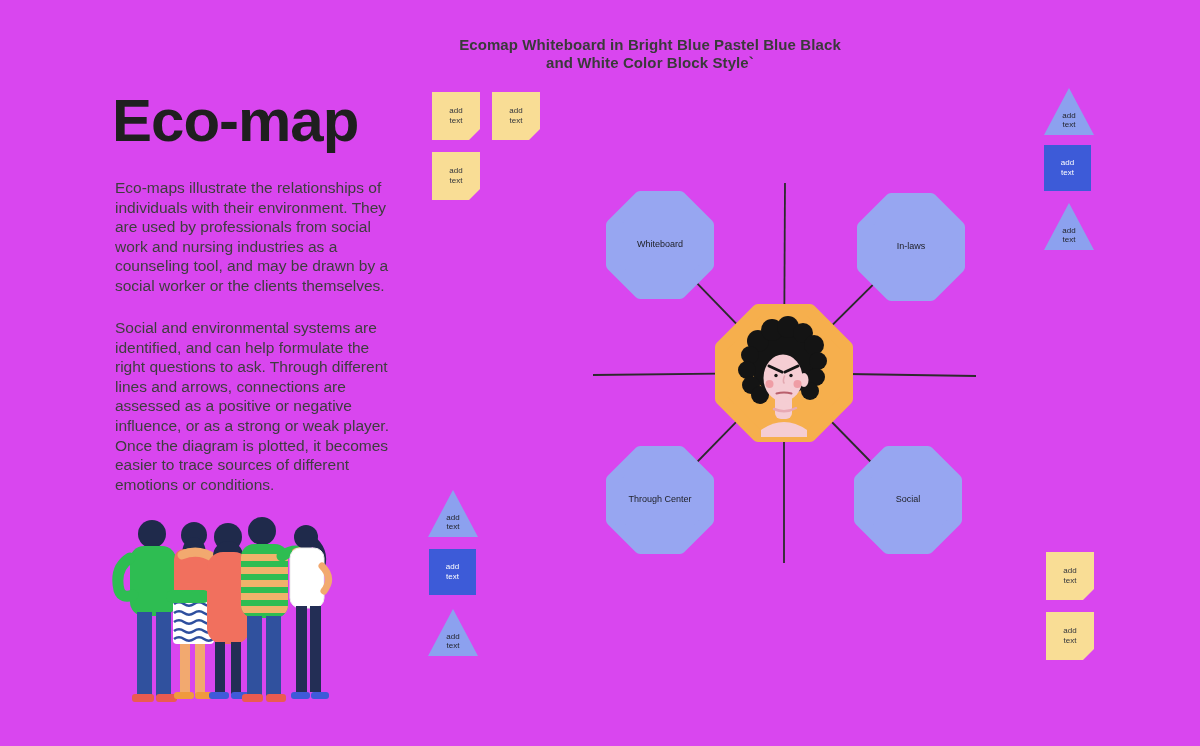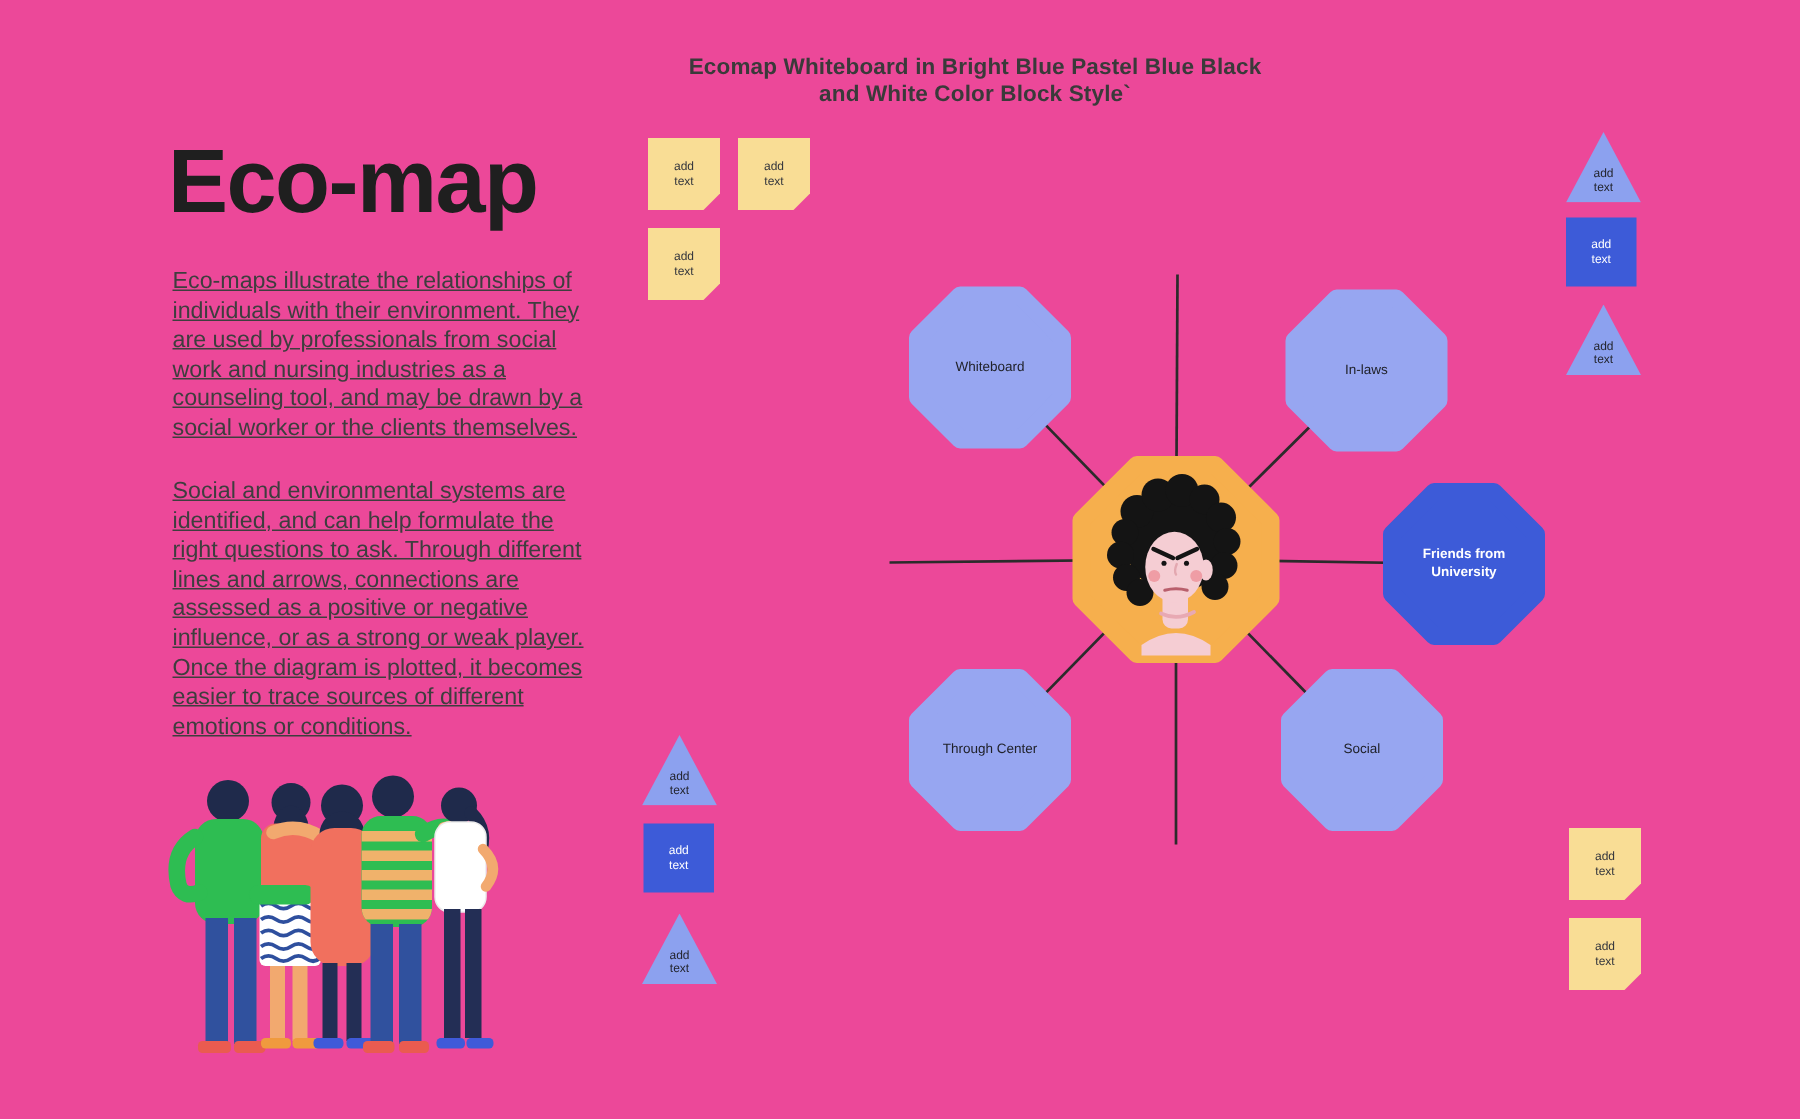--- a/index.html
+++ b/index.html
@@ -3,39 +3,39 @@
 <meta charset="utf-8">
 <style>
   * { margin: 0; padding: 0; box-sizing: border-box; }
   html, body { width: 1200px; height: 746px; }
   body {
     font-family: "Liberation Sans", sans-serif;
     background: #ffffff;
     position: relative;
     overflow: hidden;
   }
-  .board { position: absolute; inset: 0; background: #ec4899; }
+  .board { position: absolute; inset: 0; background: #d946ef; }
 
   
   .board-title {
     position: absolute; left: 400px; top: 36px; width: 500px;
     text-align: center; font-size: 15px; font-weight: bold;
     color: #3a3a3a; line-height: 18px; letter-spacing: 0.1px;
   }
   .board-title .inner { max-width: 400px; margin: 0 auto; }
 
   
   .article-heading {
     position: absolute; left: 112px; top: 86px;
     font-size: 60px; font-weight: bold; color: #1f1f1f;
     letter-spacing: -1px;
   }
   .article-para {
     position: absolute; left: 115px; width: 284px;
-    font-size: 15.5px; line-height: 19.6px; color: #3e3e3e; text-decoration: underline;
+    font-size: 15.5px; line-height: 19.6px; color: #3e3e3e;
   }
   .para-1 { top: 178px; }
   .para-2 { top: 318px; }
 
   
   svg { display: block; }
   .connector-layer { position: absolute; left: 0; top: 0; z-index: 1; pointer-events: none; }
   .connector { stroke: var(--connector, #2b2b2b); stroke-width: 1.8; }
 
   .eco-node { position: absolute; width: 110px; height: 110px; z-index: 2; }
@@ -108,26 +108,20 @@
   </svg>
 
 
   <div class="eco-node" style="left:856px; top:192px;">
     <svg viewBox="0 0 110 110">
         <polygon class="oct-shape oct-pastel" points="35.1,7 74.9,7 103,35.1 103,74.9 74.9,103 35.1,103 7,74.9 7,35.1"></polygon>
       </svg>
     <div class="node-label label-dark">In-laws</div>
   </div>
 
-  <div class="eco-node" style="left:921px; top:321px;">
-    <svg viewBox="0 0 110 110">
-        <polygon class="oct-shape oct-bright" points="35.1,7 74.9,7 103,35.1 103,74.9 74.9,103 35.1,103 7,74.9 7,35.1"></polygon>
-      </svg>
-    <div class="node-label label-light">Friends from University</div>
-  </div>
 
   <div class="eco-node" style="left:853px; top:445px;">
     <svg viewBox="0 0 110 110">
         <polygon class="oct-shape oct-pastel" points="35.1,7 74.9,7 103,35.1 103,74.9 74.9,103 35.1,103 7,74.9 7,35.1"></polygon>
       </svg>
     <div class="node-label label-dark">Social</div>
   </div>
 
 
   <div class="eco-node" style="left:605px; top:445px;">

